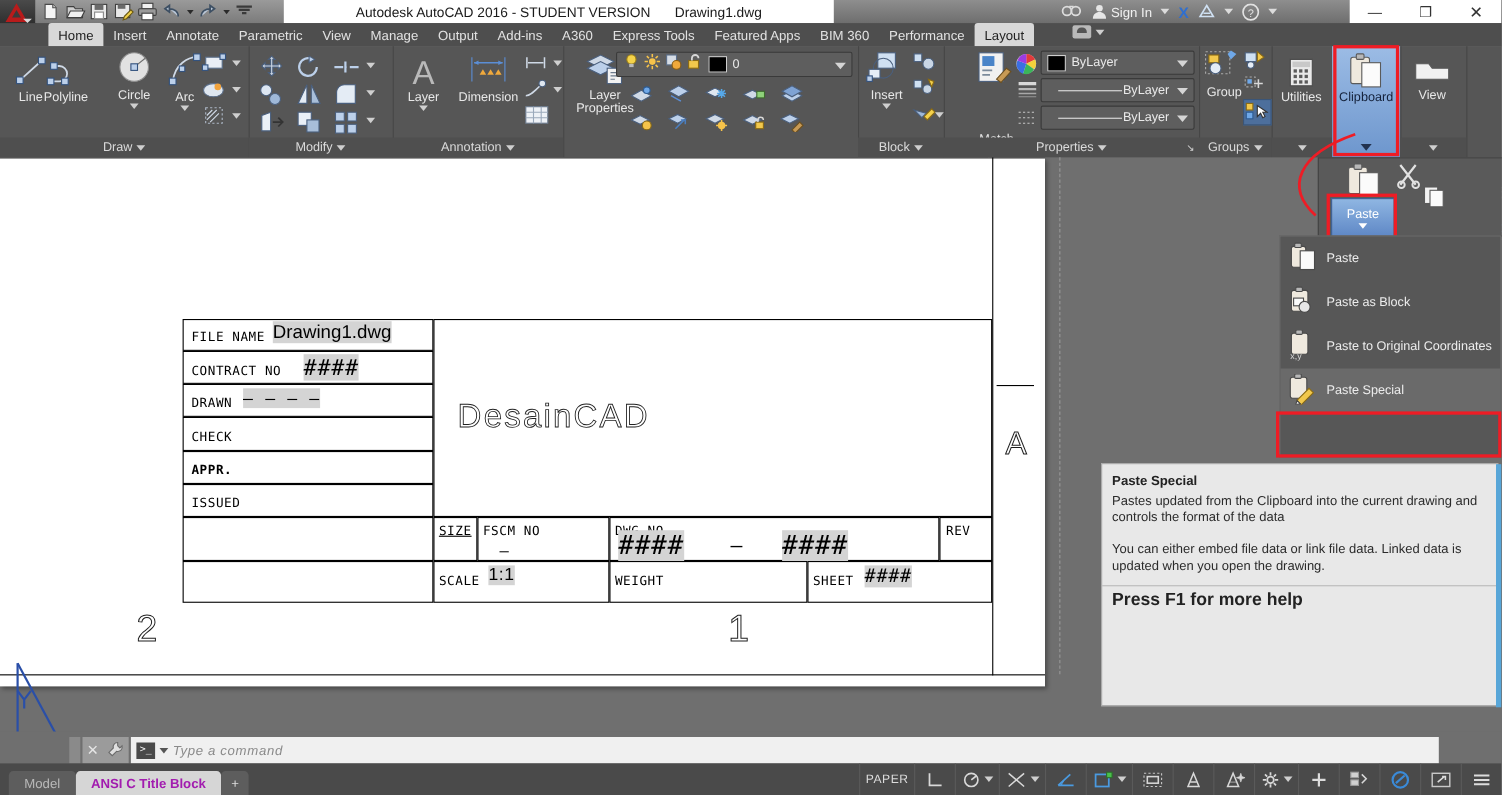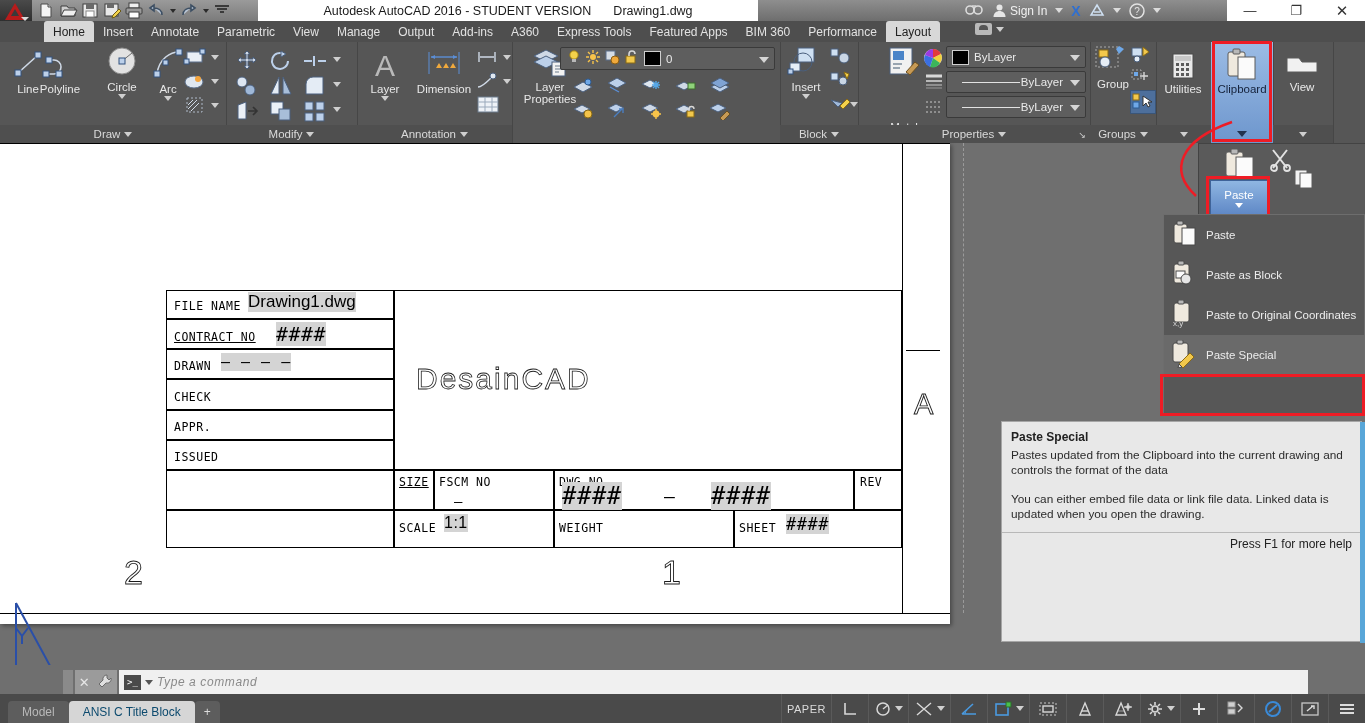--- a/index.html
+++ b/index.html
@@ -129,41 +129,41 @@
     border:3px solid #ee1c25;box-sizing:border-box;}
 
   
   #tooltip{position:absolute;left:1001px;top:421px;width:361px;height:221px;background:#e8e8e8;
     border:1px solid #a6a6a6;box-sizing:border-box;}
   #tooltip .tt-title{font-size:12px;font-weight:bold;color:#222;margin:8px 9px 4px 9px;}
   #tooltip .tt-p{font-size:11.8px;color:#2b2b2b;margin:0 9px 10px 9px;line-height:15px;}
   #tooltip .tt-div{height:1px;background:#b8b8b8;margin:0;}
   #tooltip .tt-foot{display:flex;align-items:center;gap:6px;margin:6px 9px 3px 9px;}
   #tooltip .tt-cmd{font-size:11.5px;font-weight:bold;color:#222;}
-  #tooltip .tt-help{font-size:12px;font-weight:normal;color:#222;margin:4px 9px 0 9px;text-align:right;}
+  #tooltip .tt-help{font-size:16px;font-weight:bold;color:#222;margin:4px 9px 0 9px;}
   #tt-scroll{position:absolute;right:-4px;top:0;width:5px;height:221px;background:#58a6d8;}
 
   
   #cmdwrap{position:absolute;left:63px;top:670px;width:1245px;height:24px;}
   #cmdgrip{position:absolute;left:0;top:0;width:10px;height:24px;background:#8a8a8a;}
   #cmdx{position:absolute;left:12px;top:0;width:42px;height:24px;background:#9b9b9b;
      display:flex;align-items:center;justify-content:space-around;color:#e6e6e6;font-size:13px;}
   #cmdinput{position:absolute;left:56px;top:0;right:0;height:24px;background:#f0f0f0;
      display:flex;align-items:center;gap:4px;padding-left:5px;box-sizing:border-box;}
   #cmdprompt{width:17px;height:15px;background:#4a4a4a;color:#fff;font-size:9px;
      display:flex;align-items:center;justify-content:center;font-family:"DejaVu Sans Mono",monospace;}
   #cmdplaceholder{font-size:12px;color:#8a8a8a;font-style:italic;letter-spacing:.6px;}
 
   
   #statusbar{position:absolute;left:0;top:694px;width:1365px;height:29px;background:#4a4a4a;}
   #layouttabs{position:absolute;left:8px;top:0;height:29px;display:flex;align-items:center;}
   .ltab{height:22px;padding:0 14px;display:flex;align-items:center;font-size:12px;
     border-radius:4px 4px 0 0;margin-top:7px;}
   .ltab.inactive{background:#5d5d5d;color:#b9b9b9;}
-  .ltab.active{background:#d6d6d6;color:#0c4a6e;font-weight:normal;}
+  .ltab.active{background:#d6d6d6;color:#a21caf;font-weight:bold;}
   .ltab.plus{background:#5d5d5d;color:#ddd;padding:0 9px;}
   #rightstatus{position:absolute;right:0;top:0;height:29px;display:flex;align-items:center;gap:0;}
   .sbtn{height:29px;min-width:26px;display:flex;align-items:center;justify-content:center;
     color:#dcdcdc;font-size:12px;padding:0 5px;border-left:1px solid #5a5a5a;}
   .sbtn.paper{font-size:11px;letter-spacing:.5px;}
   .sdrop{width:0;height:0;border-left:4px solid transparent;border-right:4px solid transparent;
     border-top:5px solid #cfcfcf;margin-left:3px;}
 </style>
 </head>
 <body>
@@ -835,28 +835,28 @@
     <div class="cell" style="left:388px;top:180px;width:300px;height:40px;"></div>
     <div class="cell" style="left:688px;top:180px;width:48px;height:40px;"></div>
 
     <div class="cell" style="left:228px;top:220px;width:160px;height:38px;"></div>
     <div class="cell" style="left:388px;top:220px;width:180px;height:38px;"></div>
     <div class="cell" style="left:568px;top:220px;width:168px;height:38px;"></div>
 
     <span class="tlabel" style="left:8px;top:9px;">FILE NAME</span>
     <span class="tlabel tvalue" style="left:82px;top:2px;font-size:17px;font-style:normal;font-family:'Liberation Sans',sans-serif;letter-spacing:0;">Drawing1.dwg</span>
 
-    <span class="tlabel" style="left:8px;top:40px;text-decoration:underline;">CONTRACT NO</span>
+    <span class="tlabel" style="left:8px;top:40px;">CONTRACT NO</span>
     <span class="tlabel tvalue hatch" style="left:110px;top:32px;font-size:20px;">####</span>
 
     <span class="tlabel" style="left:8px;top:69px;">DRAWN</span>
     <span class="tlabel tvalue" style="left:55px;top:63px;font-size:15px;letter-spacing:1px;">— — — —</span>
 
     <span class="tlabel" style="left:8px;top:100px;">CHECK</span>
-    <span class="tlabel" style="left:8px;top:130px;">APPR.</span>
+    <span class="tlabel" style="left:8px;top:130px;font-weight:bold;">APPR.</span>
     <span class="tlabel" style="left:8px;top:160px;">ISSUED</span>
 
     <span class="tlabel" style="left:233px;top:185px;text-decoration:underline;">SIZE</span>
     <span class="tlabel" style="left:273px;top:185px;">FSCM NO</span>
     <span class="tlabel" style="left:288px;top:203px;font-size:14px;">–</span>
     <span class="tlabel" style="left:393px;top:185px;">DWG NO</span>
     <span class="tlabel tvalue hatch" style="left:396px;top:192px;font-size:24px;">####</span>
     <span class="tlabel" style="left:498px;top:196px;font-size:18px;">—</span>
     <span class="tlabel tvalue hatch" style="left:545px;top:192px;font-size:24px;">####</span>
     <span class="tlabel" style="left:694px;top:185px;">REV</span>

